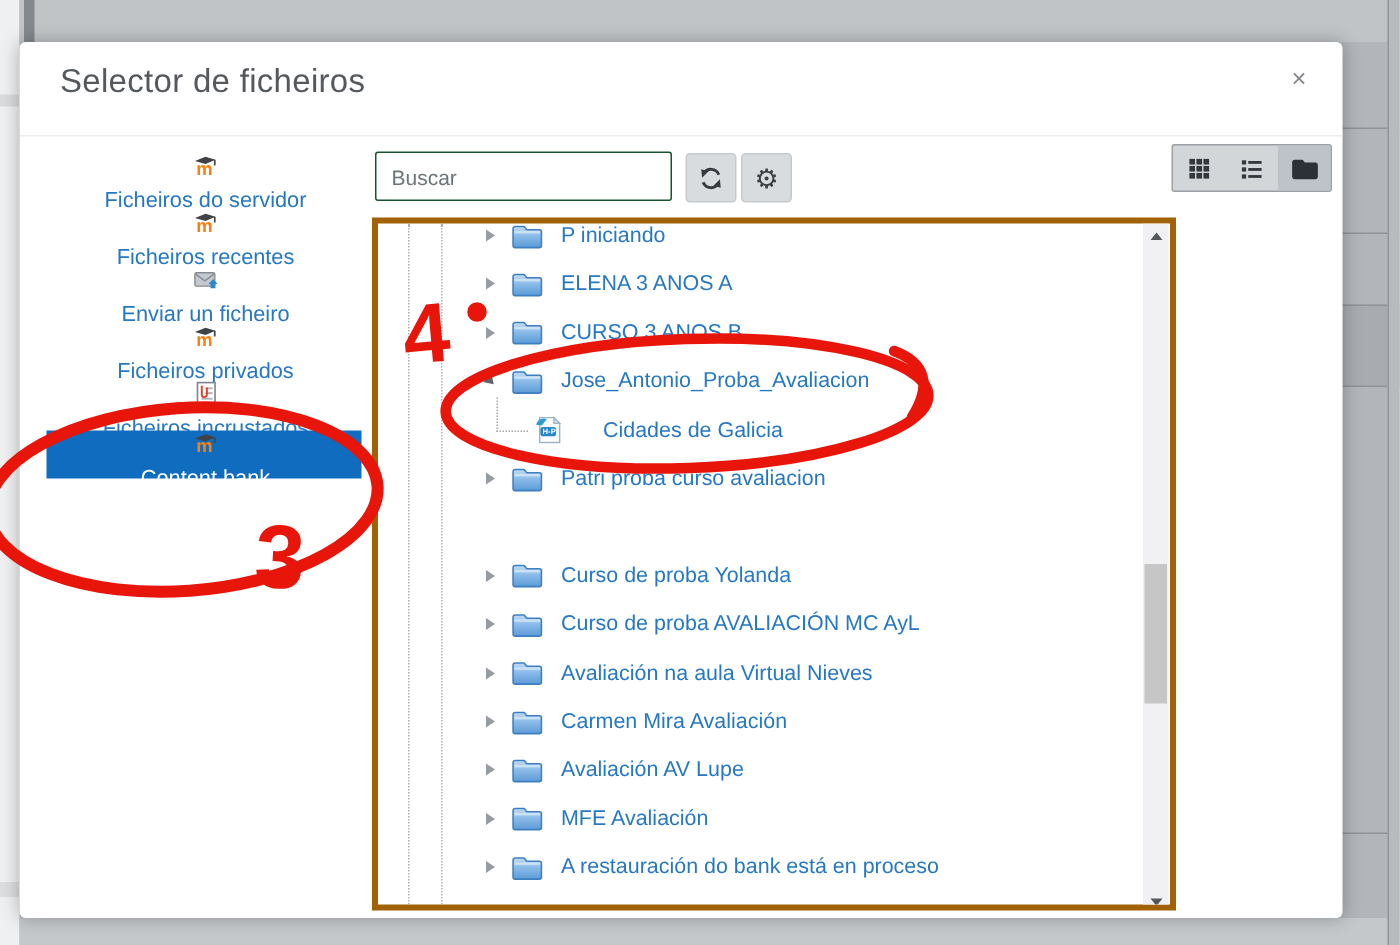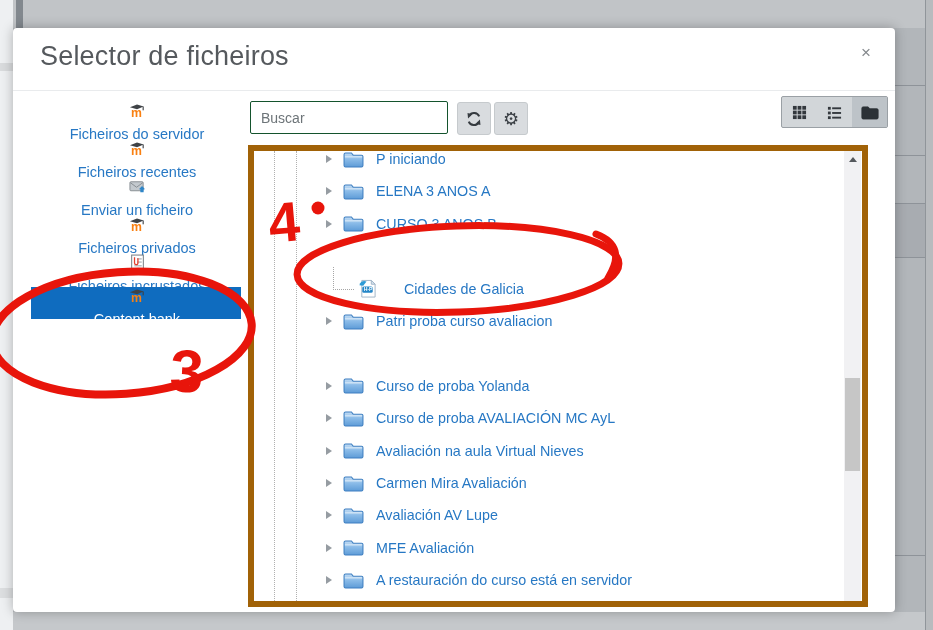--- a/index.html
+++ b/index.html
@@ -20,21 +20,21 @@
   .bg-right-line{left:895px;width:38px;height:1px;background:#8e9399;}
   .bg-bottom{left:13px;top:612px;width:920px;height:18px;background:#c5c8cb;}
   .bg-far-right{left:925px;top:0;width:8px;height:630px;background:#b8bbbe;border-left:1px solid #90959a;}
 
   
   .dialog{
     position:absolute;left:13px;top:28px;width:882px;height:584px;
     background:#ffffff;border-radius:4px;box-shadow:0 0 12px rgba(0,0,0,.28);
   }
   .dialog-title{
-    position:absolute;left:27px;top:13px;font-size:27px;font-weight:400;
+    position:absolute;left:27px;top:13px;font-size:22px;font-weight:400;
     color:#55595d;letter-spacing:.2px;
   }
   .close-btn{
     position:absolute;right:18px;top:14px;width:22px;height:22px;
     color:#85898d;font-size:17px;line-height:22px;text-align:center;cursor:pointer;
   }
   .header-divider{position:absolute;left:0;top:62px;width:100%;height:1px;background:#e9ebed;}
 
   
   .side-item{
@@ -59,22 +59,22 @@
   }
   .viewbar{
     position:absolute;left:768px;top:68px;width:107px;height:32px;box-sizing:border-box;
     background:#d2d6d9;border:1px solid #9aa0a5;border-radius:2px;display:flex;
   }
   .view-cell{flex:1;display:flex;align-items:center;justify-content:center;cursor:pointer;}
   .view-cell.active{background:#bdc3c8;}
 
   
   .tree-panel{
-    position:absolute;left:235px;top:117px;width:620px;height:462px;box-sizing:border-box;
-    border:6px solid #a16207;background:#fff;overflow:hidden;
+    position:absolute;left:235px;top:117px;width:536px;height:462px;box-sizing:border-box;
+    border:4px solid #a16207;background:#fff;overflow:hidden;
   }
   .guide{position:absolute;top:0;bottom:0;border-left:1px dotted #b0b0b0;}
   .row{
     position:absolute;left:0;width:600px;height:32px;display:flex;align-items:center;cursor:pointer;
   }
   .caret{width:0;height:0;margin-left:72px;flex:0 0 auto;
     border-left:6px solid #969ca2;border-top:4.5px solid transparent;border-bottom:4.5px solid transparent;}
   .caret.expanded{border-left-color:#5d646a;transform:rotate(45deg);}
   .row .folder{width:21px;height:17px;margin-left:11px;flex:0 0 auto;}
   .row .label{margin-left:12px;font-size:14.3px;color:#2778c4;white-space:nowrap;}
@@ -269,20 +269,27 @@
         </svg>
       <span class="label">ELENA 3 ANOS A</span>
     </div>
     <div class="row" style="top:56.8px">
       <div class="caret"></div>
       <svg class="folder">
           <use href="#sym-folder"></use>
         </svg>
       <span class="label">CURSO 3 ANOS B</span>
     </div>
+    <div class="row" style="top:89.2px">
+      <div class="caret expanded"></div>
+      <svg class="folder">
+          <use href="#sym-folder"></use>
+        </svg>
+      <span class="label">Jose_Antonio_Proba_Avaliacion</span>
+    </div>
     <div class="row child" style="top:121.6px">
       <div class="lconn"></div>
       <svg class="h5p">
           <use href="#sym-h5p"></use>
         </svg>
       <span class="label">Cidades de Galicia</span>
     </div>
     <div class="row" style="top:154px">
       <div class="caret"></div>
       <svg class="folder">
@@ -330,21 +337,21 @@
       <svg class="folder">
           <use href="#sym-folder"></use>
         </svg>
       <span class="label">MFE Avaliación</span>
     </div>
     <div class="row" style="top:413.2px">
       <div class="caret"></div>
       <svg class="folder">
           <use href="#sym-folder"></use>
         </svg>
-      <span class="label">A restauración do curso está en servidor</span>
+      <span class="label">A restauración do bank está en proceso</span>
     </div>
     <div class="row" style="top:445.6px">
       <div class="caret"></div>
       <svg class="folder">
           <use href="#sym-folder"></use>
         </svg>
       <span class="label">A restauración do curso está en proceso copia 1</span>
     </div>
 
     <div class="tree-scroll">

